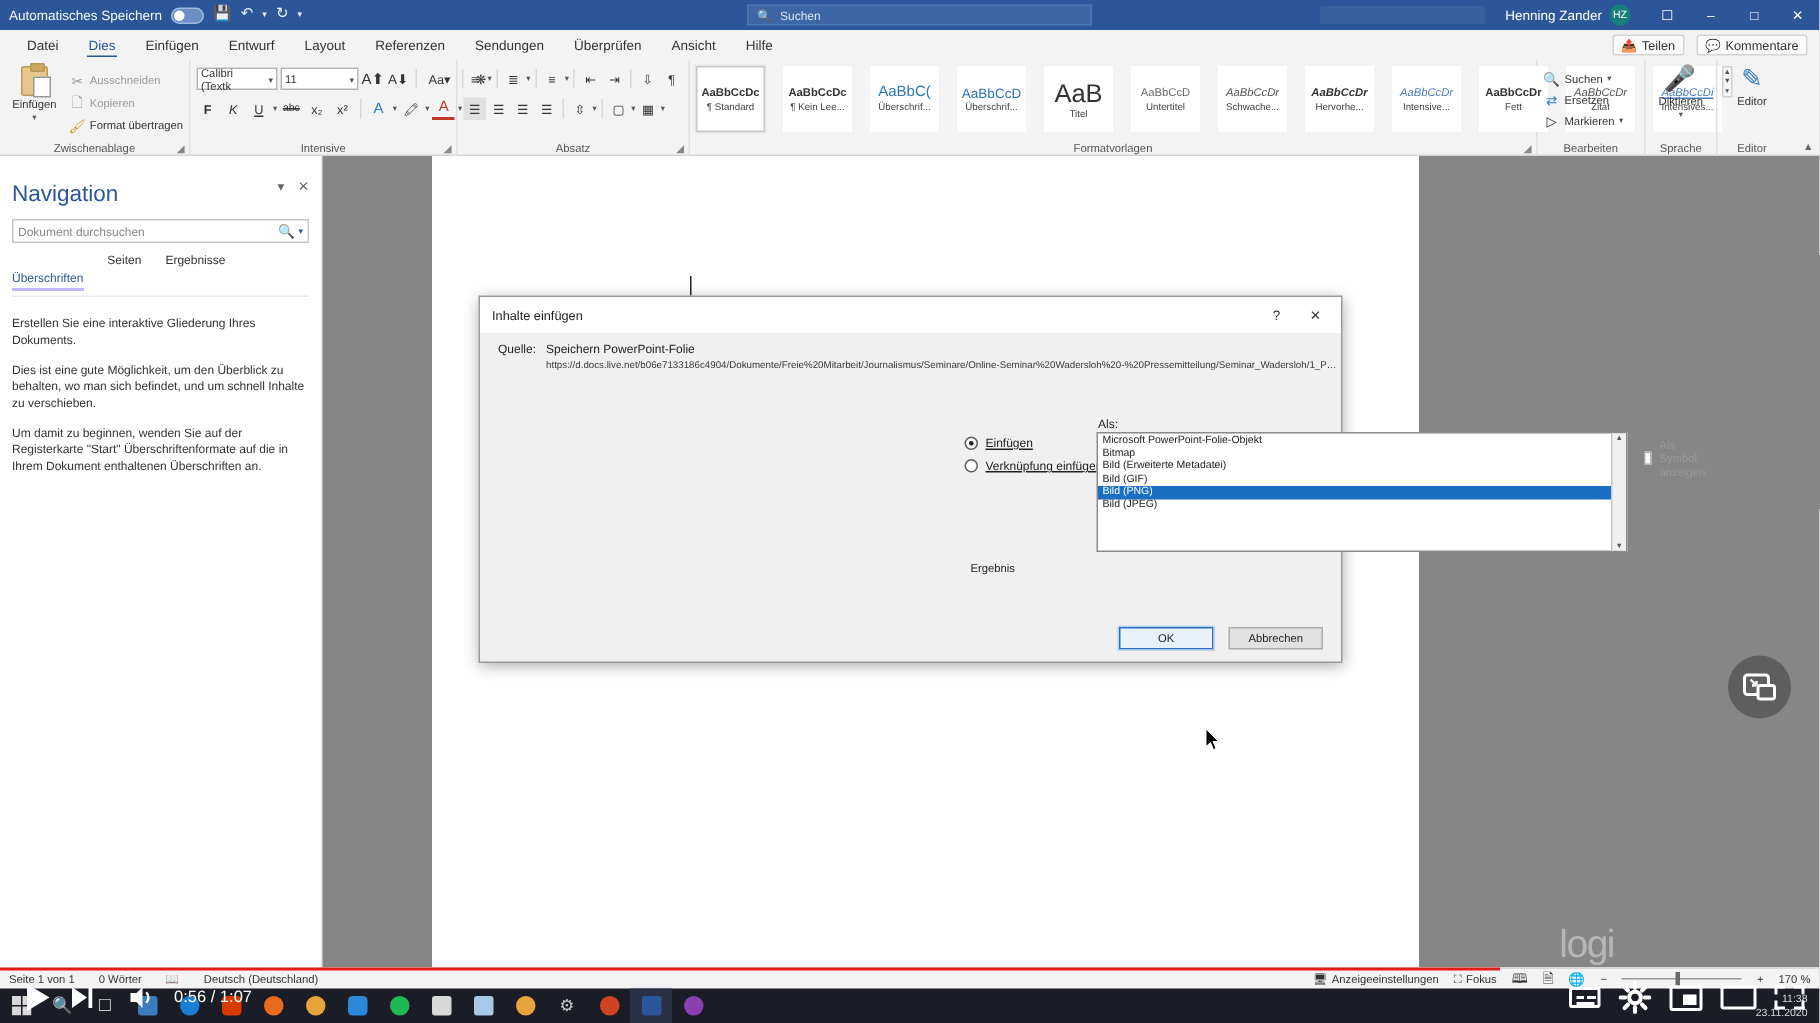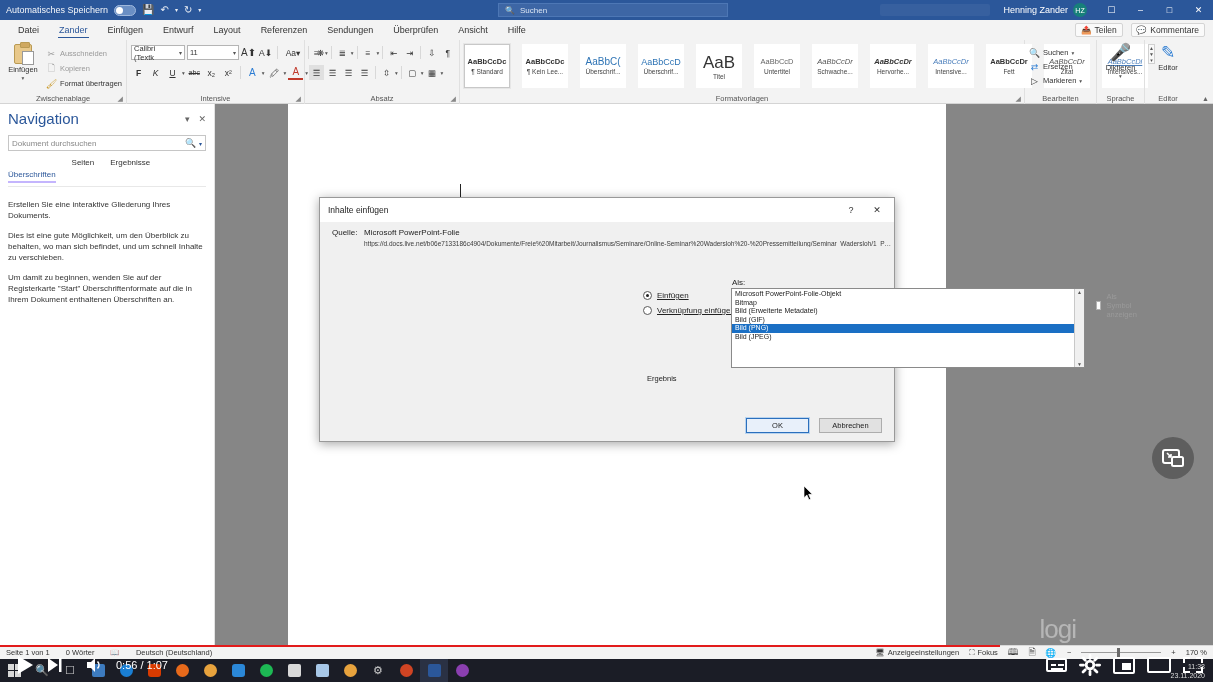--- a/index.html
+++ b/index.html
@@ -137,21 +137,21 @@
 
   .edit-col { display: flex; flex-direction: column; gap: 1px; padding-top: 2px; }
 
   
   .navpane {
     position: absolute; left: 0; top: 104px; width: 215px; height: 541px;
     background: #fff; border-right: 1px solid #e2e2e2;
     padding: 6px 8px; font-size: 8px; color: #333;
   }
   .nav-head { display: flex; align-items: center; margin-bottom: 8px; }
-  .nav-title { font-size: 15px; color: #2b579a; font-weight: normal; }
+  .nav-title { font-size: 15px; color: #2b579a; font-weight: normal; margin-top: 11px; }
   .nav-head-icons { margin-left: auto; display: flex; gap: 9px;
                     font-size: 9px; color: #666; align-items: center; }
   .nav-search {
     height: 16px; border: 1px solid #c6c6c6; background: #fff;
     display: flex; align-items: center; padding: 0 3px;
     font-size: 8px; color: #888; margin-bottom: 7px;
   }
   .nav-search .sp { margin-left: auto; display: flex; align-items: center; gap: 2px;
                     color: #2b579a; font-size: 9px; }
   .nav-tabs { display: flex; gap: 16px; font-size: 8px; color: #333;
@@ -326,21 +326,21 @@
       <span class="tb-avatar">HZ</span>
       <span class="win-btn">☐</span>
       <span class="win-btn">‒</span>
       <span class="win-btn">□</span>
       <span class="win-btn close">✕</span>
     </div>
   </div>
 
   <div class="ribbon-tabs">
     <div class="rtab">Datei</div>
-    <div class="rtab active">Zander</div>
+    <div class="rtab active">Dies</div>
     <div class="rtab">Einfügen</div>
     <div class="rtab">Entwurf</div>
     <div class="rtab">Layout</div>
     <div class="rtab">Referenzen</div>
     <div class="rtab">Sendungen</div>
     <div class="rtab">Überprüfen</div>
     <div class="rtab">Ansicht</div>
     <div class="rtab">Hilfe</div>
     <div class="ribbon-tabs-right">
       <span class="mini-btn">
@@ -608,21 +608,21 @@
     <div class="dlg-title">
       <span>Inhalte einfügen</span>
       <span class="dlg-title-right">
         <span class="dlg-tbtn">?</span>
         <span class="dlg-tbtn">✕</span>
       </span>
     </div>
     <div class="dlg-body">
       <div class="src-row">
         <span class="src-label">Quelle:</span>
-        <span class="src-val">Microsoft PowerPoint-Folie</span>
+        <span class="src-val">Speichern PowerPoint-Folie</span>
       </div>
       <div class="src-url">https://d.docs.live.net/b06e7133186c4904/Dokumente/Freie%20Mitarbeit/Journalismus/Seminare/Online-Seminar%20Wadersloh%20-%20Pressemitteilung/Seminar_Wadersloh/1_PM_...</div>
 
       <div class="als-label">Als:</div>
 
       <div class="radios">
         <label class="radio-row">
           <span class="radio on"></span>
           <span class="u">Einfügen</span>
         </label>

